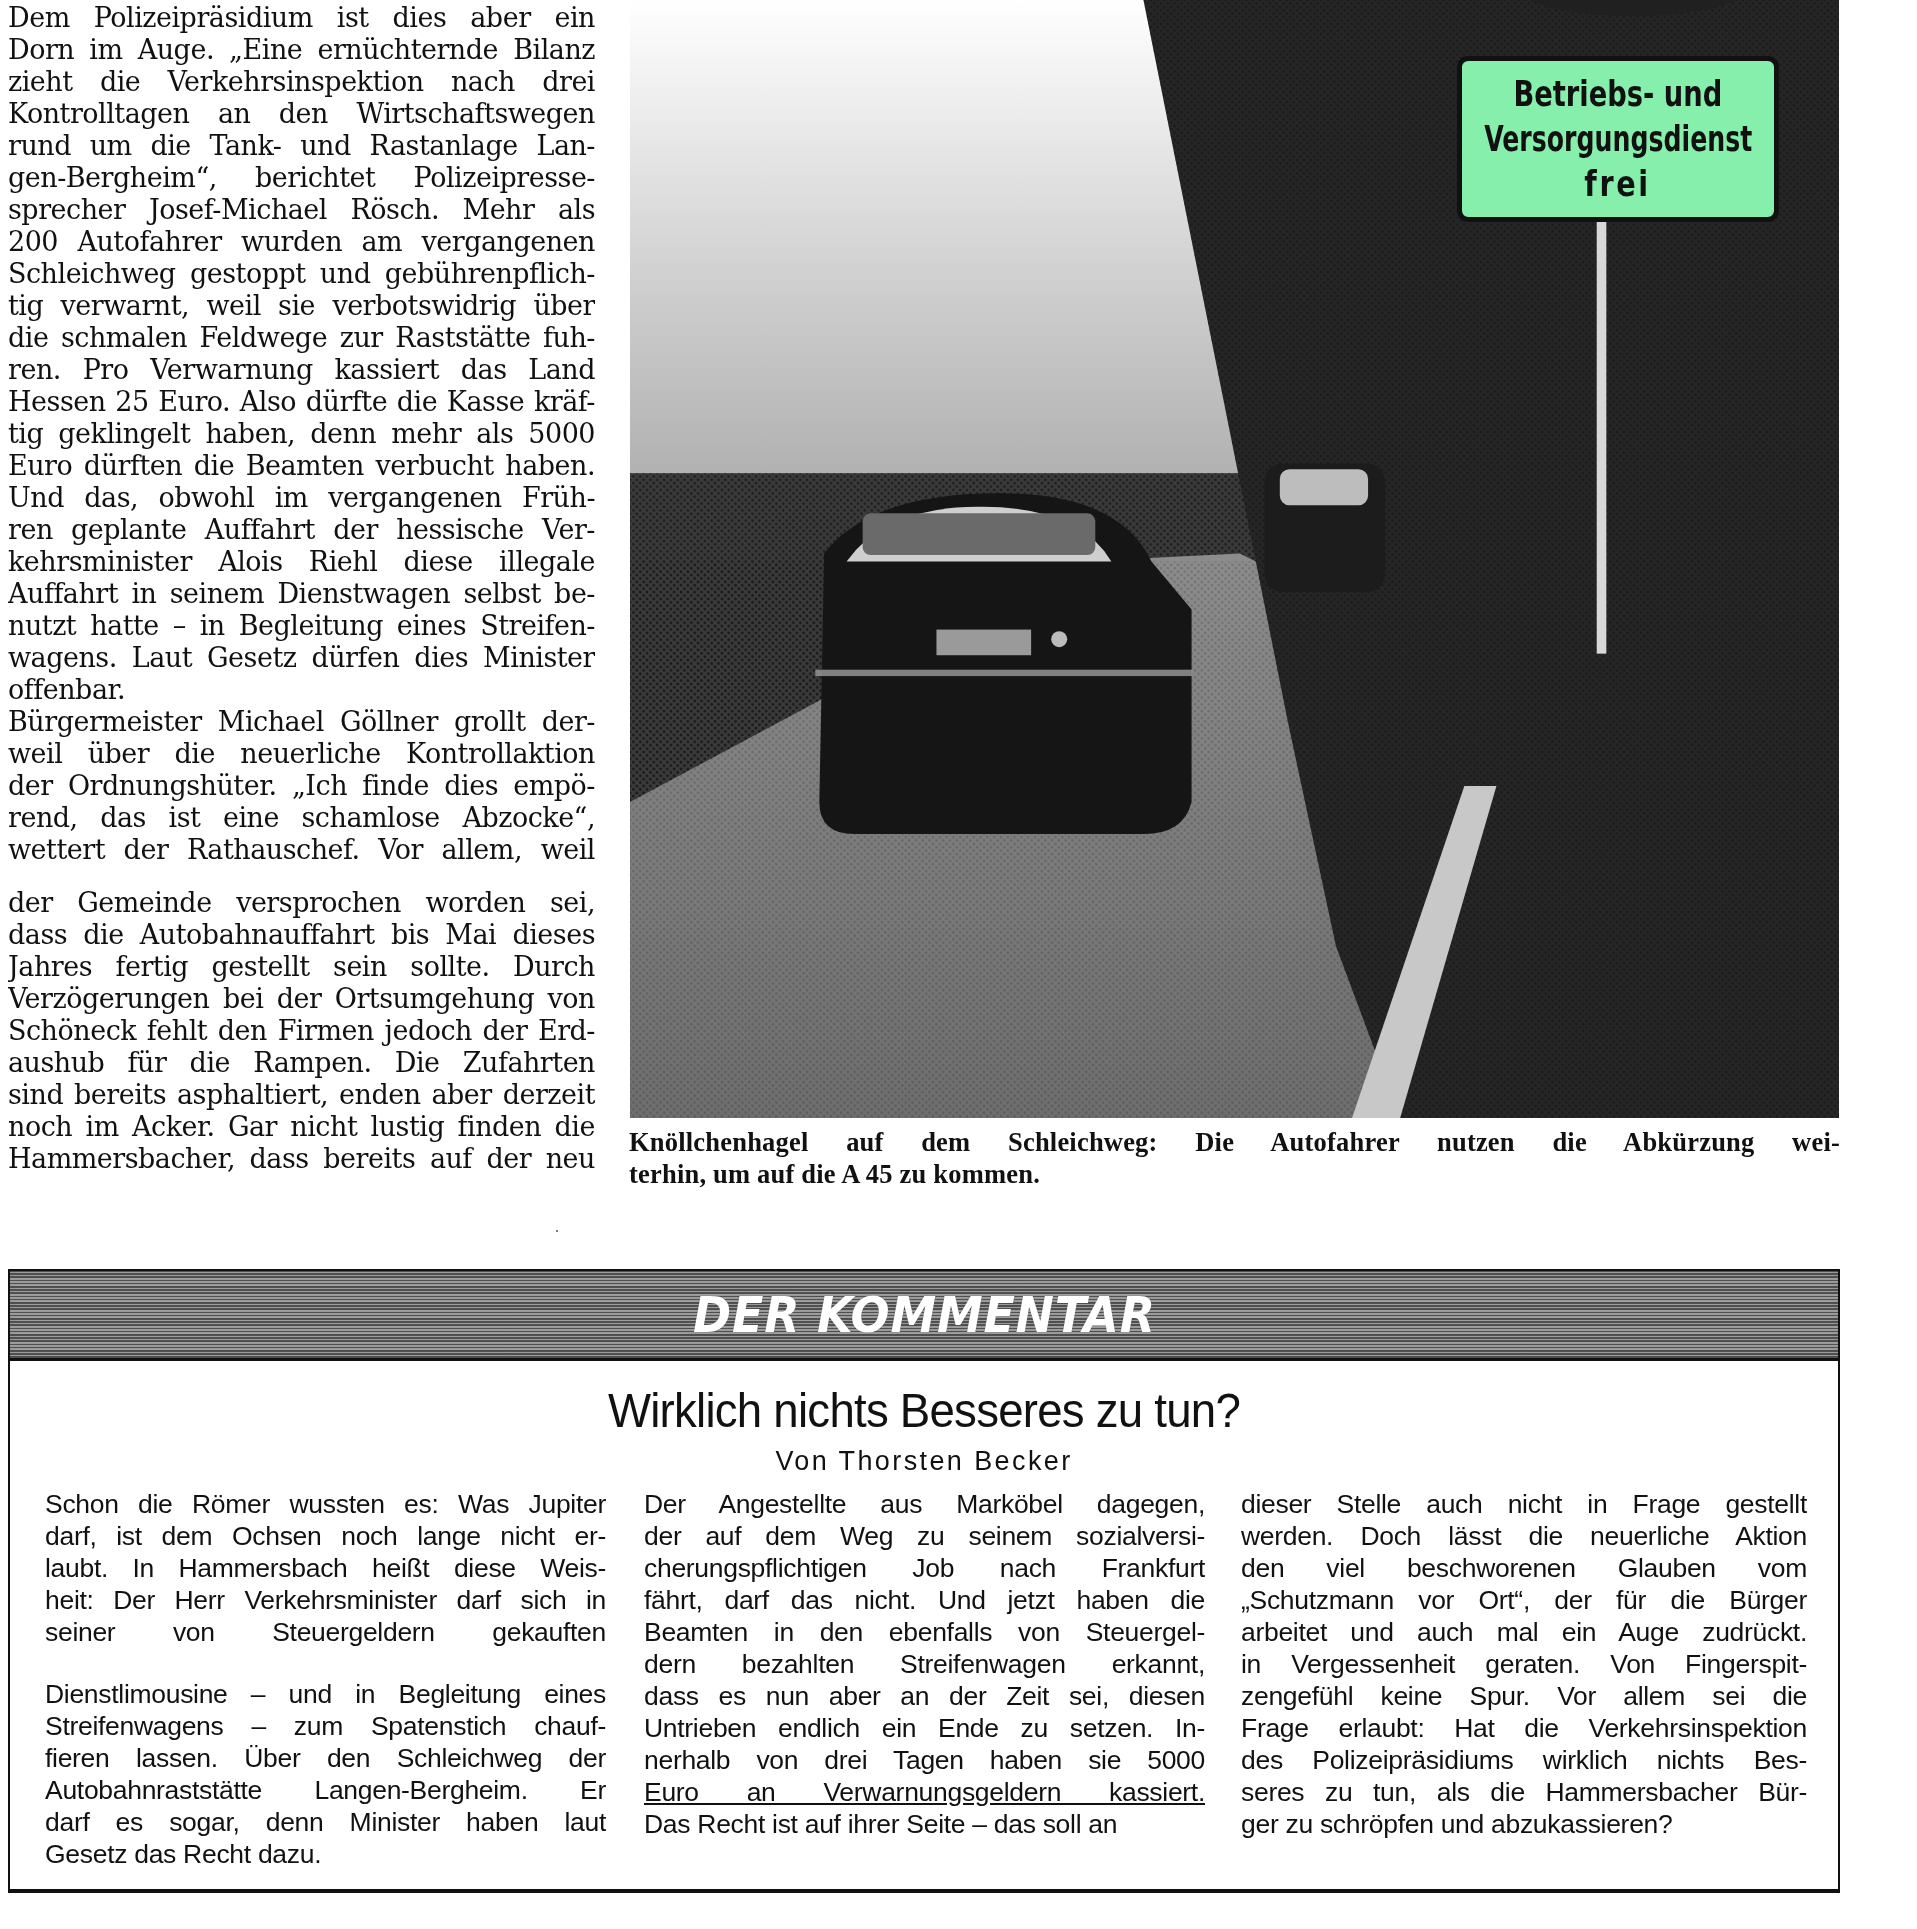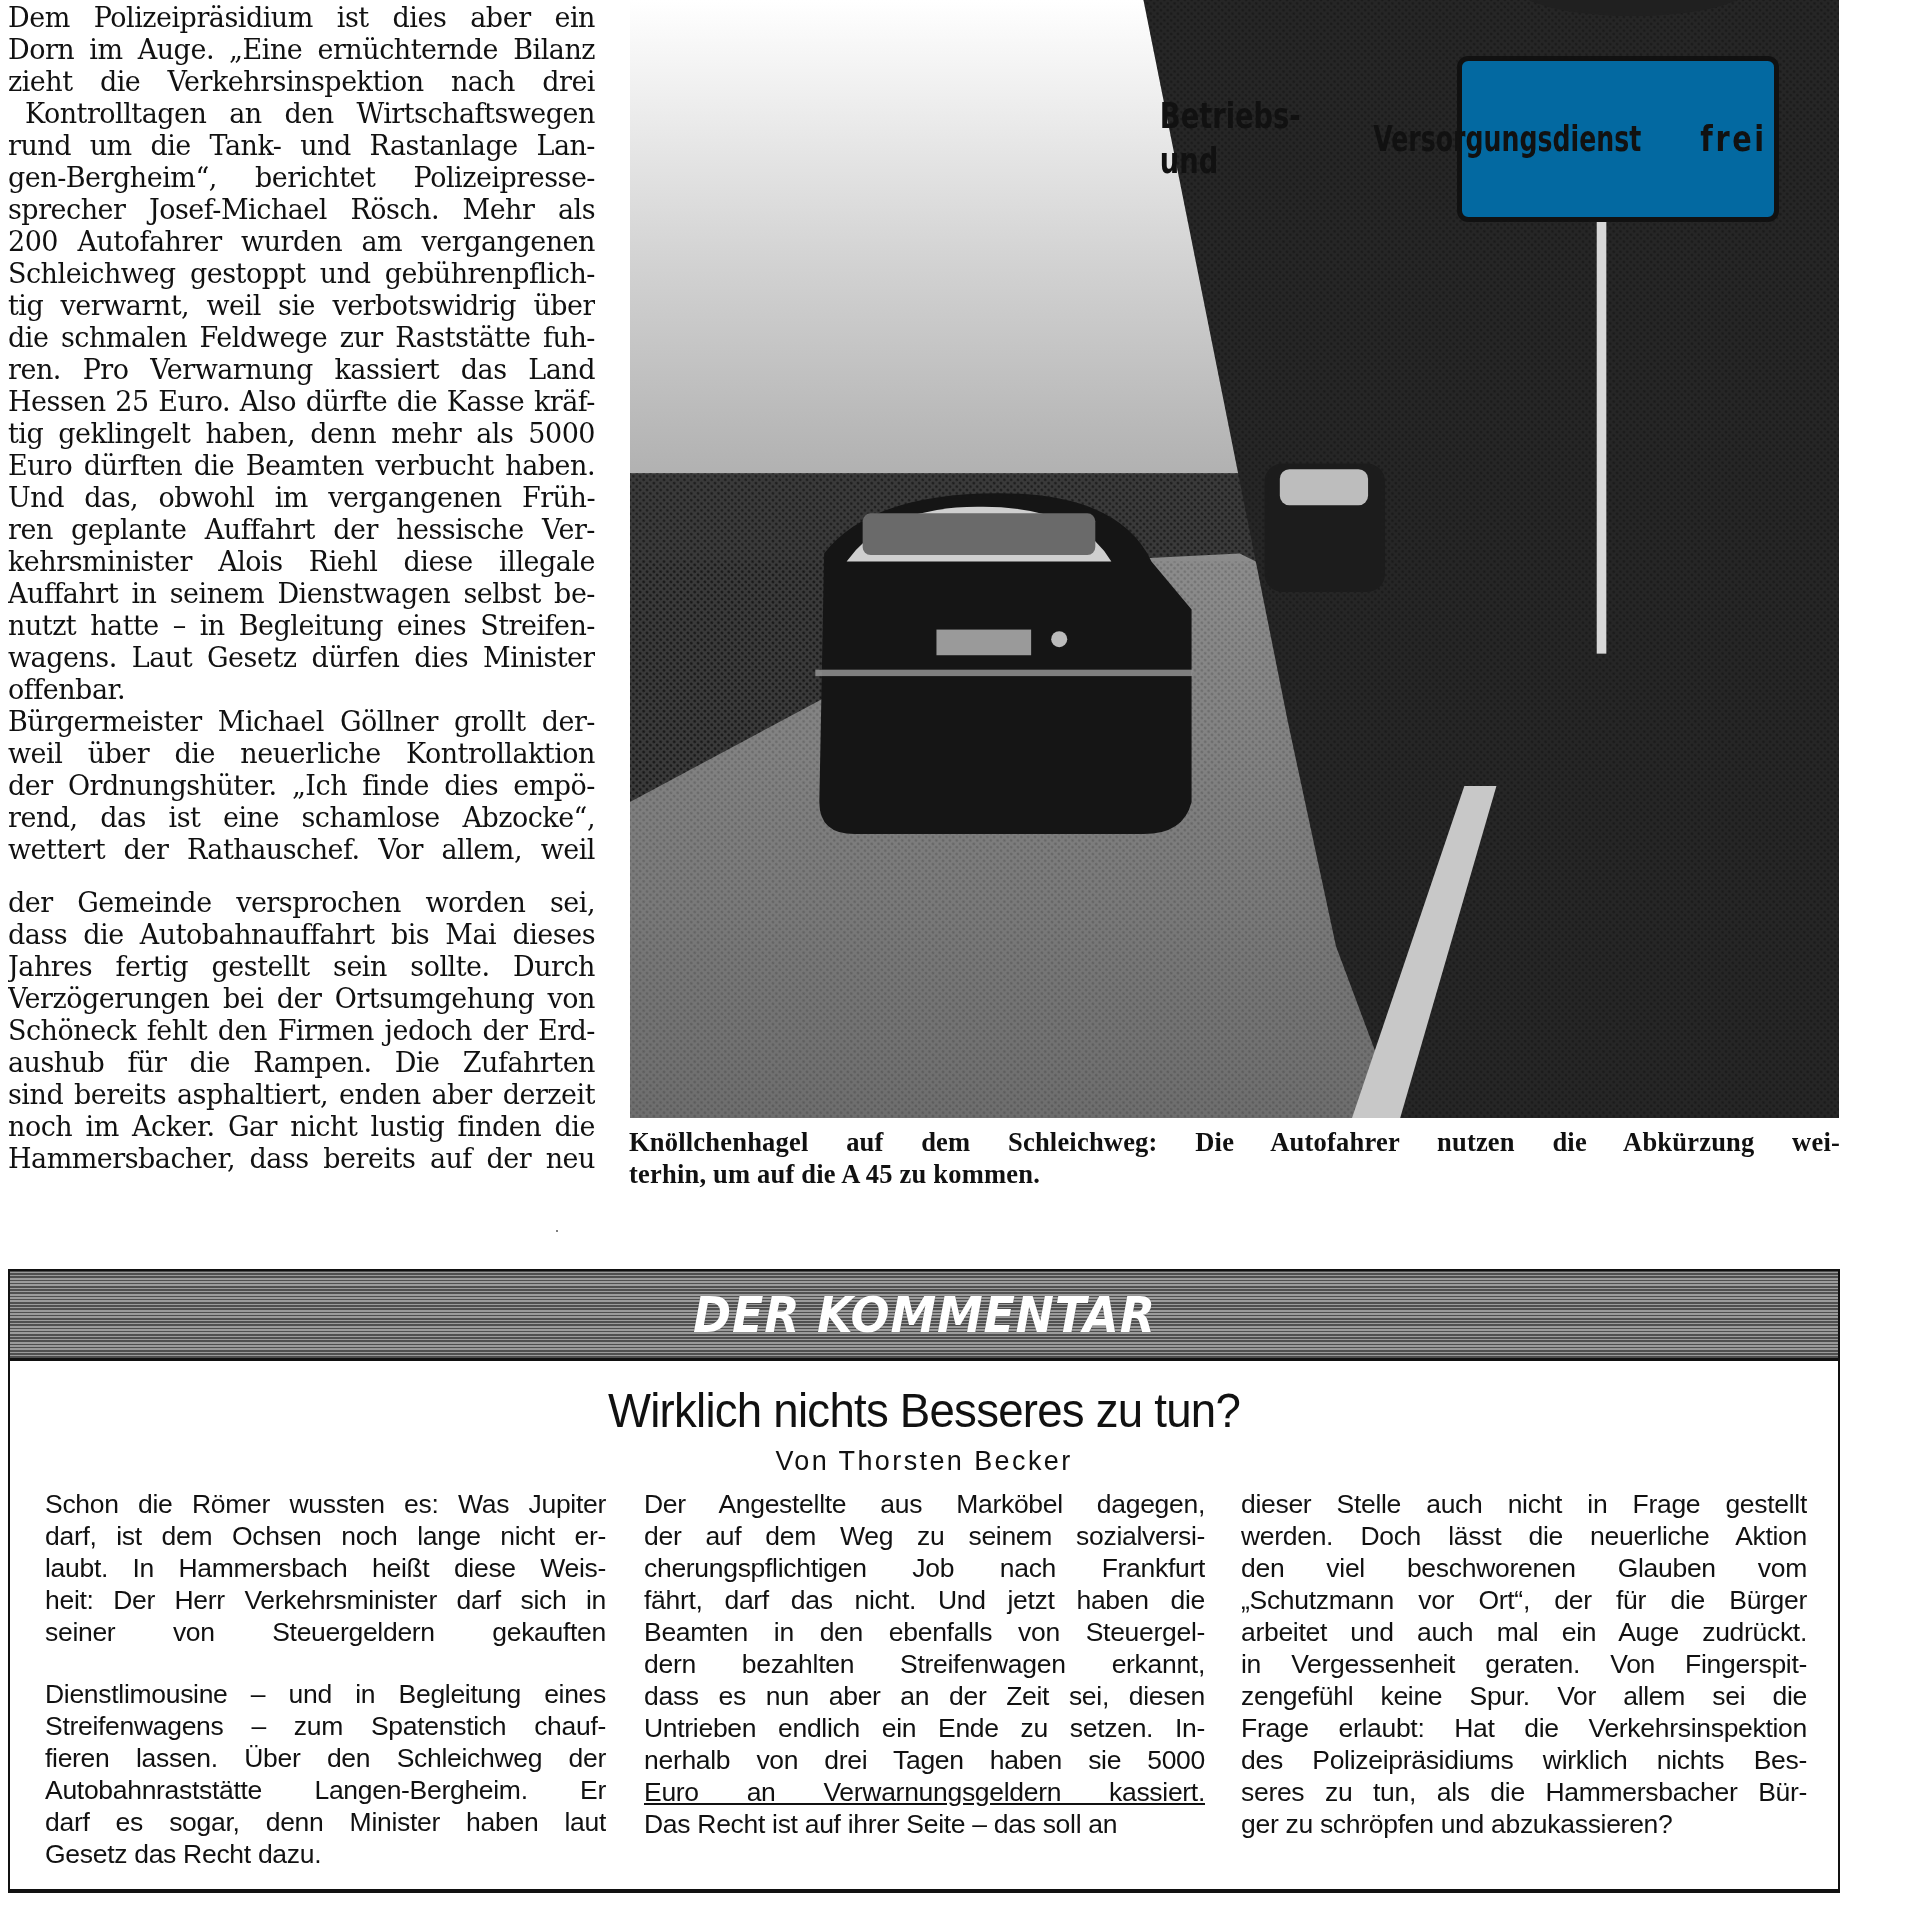--- a/index.html
+++ b/index.html
@@ -71,21 +71,21 @@
 
   .speck { position: absolute; width: 2.4px; height: 2.4px; background: #555; border-radius: 50%; }
 </style>
 </head>
 <body>
 
 <div class="article-col" id="article-col">
   <span class="line" style="white-space: normal; overflow: hidden;"><span>Dem Polizeipräsidium ist dies aber ein</span></span>
   <span class="line" style="white-space: normal; overflow: hidden;"><span>Dorn im Auge. „Eine ernüchternde Bilanz</span></span>
   <span class="line" style="white-space: normal; overflow: hidden;"><span>zieht die Verkehrsinspektion nach drei</span></span>
-  <span class="line" style="white-space: normal; overflow: hidden; margin-left: 17px;"><span>Kontrolltagen an den Wirtschaftswegen</span></span>
+  <span class="line" style="white-space: normal; overflow: hidden;"><span>Kontrolltagen an den Wirtschaftswegen</span></span>
   <span class="line" style="white-space: normal; overflow: hidden;"><span>rund um die Tank- und Rastanlage Lan-</span></span>
   <span class="line" style="white-space: normal; overflow: hidden;"><span>gen-Bergheim“, berichtet Polizeipresse-</span></span>
   <span class="line" style="white-space: normal; overflow: hidden;"><span>sprecher Josef-Michael Rösch. Mehr als</span></span>
   <span class="line" style="white-space: normal; overflow: hidden;"><span>200 Autofahrer wurden am vergangenen</span></span>
   <span class="line" style="white-space: normal; overflow: hidden;"><span>Schleichweg gestoppt und gebührenpflich-</span></span>
   <span class="line" style="white-space: normal; overflow: hidden;"><span>tig verwarnt, weil sie verbotswidrig über</span></span>
   <span class="line" style="white-space: normal; overflow: hidden;"><span>die schmalen Feldwege zur Raststätte fuh-</span></span>
   <span class="line" style="white-space: normal; overflow: hidden;"><span>ren. Pro Verwarnung kassiert das Land</span></span>
   <span class="line" style="white-space: normal; overflow: hidden;"><span>Hessen 25 Euro. Also dürfte die Kasse kräf-</span></span>
   <span class="line" style="white-space: normal; overflow: hidden;"><span>tig geklingelt haben, denn mehr als 5000</span></span>
@@ -152,21 +152,21 @@
     <rect x="810" y="585" width="110" height="45" rx="12" fill="#bdbdbd"></rect>
 
     <path d="M 242 690 Q 300 615 460 615 Q 610 615 650 700 L 700 760 L 700 1000 Q 690 1040 640 1040 L 280 1040 Q 236 1040 236 1000 Z" fill="#151515"></path>
     <path d="M 270 700 Q 320 630 440 632 Q 560 632 600 700 Z" fill="#cfcfcf"></path>
     <rect x="290" y="640" width="290" height="52" rx="10" fill="#6a6a6a"></rect>
     <rect x="382" y="785" width="118" height="32" fill="#9a9a9a"></rect>
     <circle cx="535" cy="797" r="10" fill="#bbbbbb"></circle>
     <rect x="231" y="835" width="470" height="8" fill="#9a9a9a" opacity="0.8"></rect>
   </svg>
 
-  <div style="position:absolute; left:827px; top:56px; width:322px; height:166px; box-sizing:border-box; border:5.6px solid #111; border-radius:11.2px; background:#0369a1; display:flex; flex-direction:row; align-items:center; justify-content:flex-end; font-family:'DejaVu Sans','Liberation Sans',sans-serif; font-weight:bold; color:#111; line-height:45px;">
+  <div style="position:absolute; left:827px; top:56px; width:322px; height:166px; box-sizing:border-box; border:5.6px solid #111; border-radius:11.2px; background:#86efac; display:flex; flex-direction:column; align-items:center; justify-content:center; font-family:'DejaVu Sans','Liberation Sans',sans-serif; font-weight:bold; color:#111; line-height:45px;">
     <div style="font-size:35px; transform:scaleX(0.78);">Betriebs- und</div>
     <div style="font-size:35px; transform:scaleX(0.72); white-space:nowrap;">Versorgungsdienst</div>
     <div style="font-size:35px; transform:scaleX(0.82); letter-spacing:3.2px;">frei</div>
   </div>
 </div>
 
 <div class="caption">
   <span class="line" style="white-space: normal; overflow: hidden;">Knöllchenhagel auf dem Schleichweg: Die Autofahrer nutzen die Abkürzung wei-</span>
   <span class="line last" style="white-space: normal; overflow: hidden;">terhin, um auf die A 45 zu kommen.</span>
 </div>

